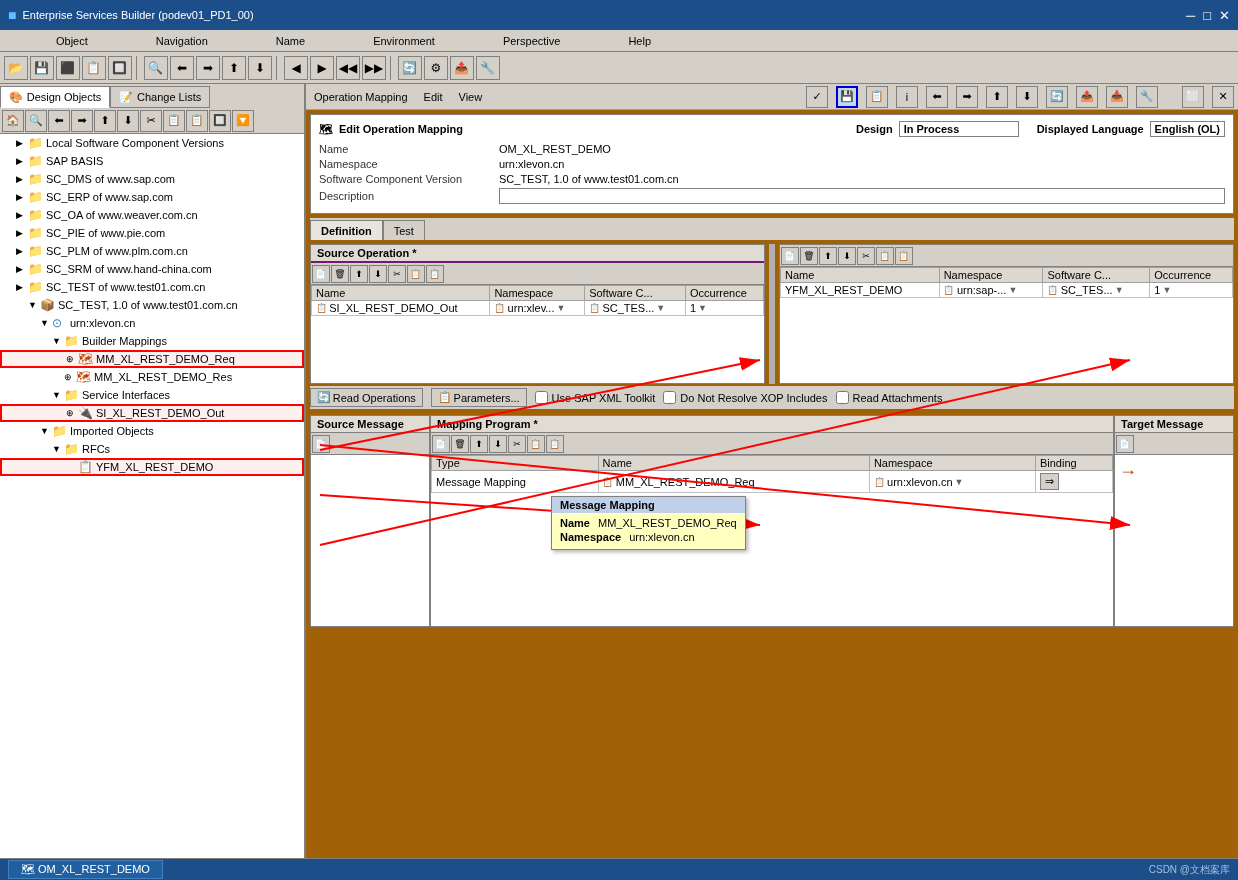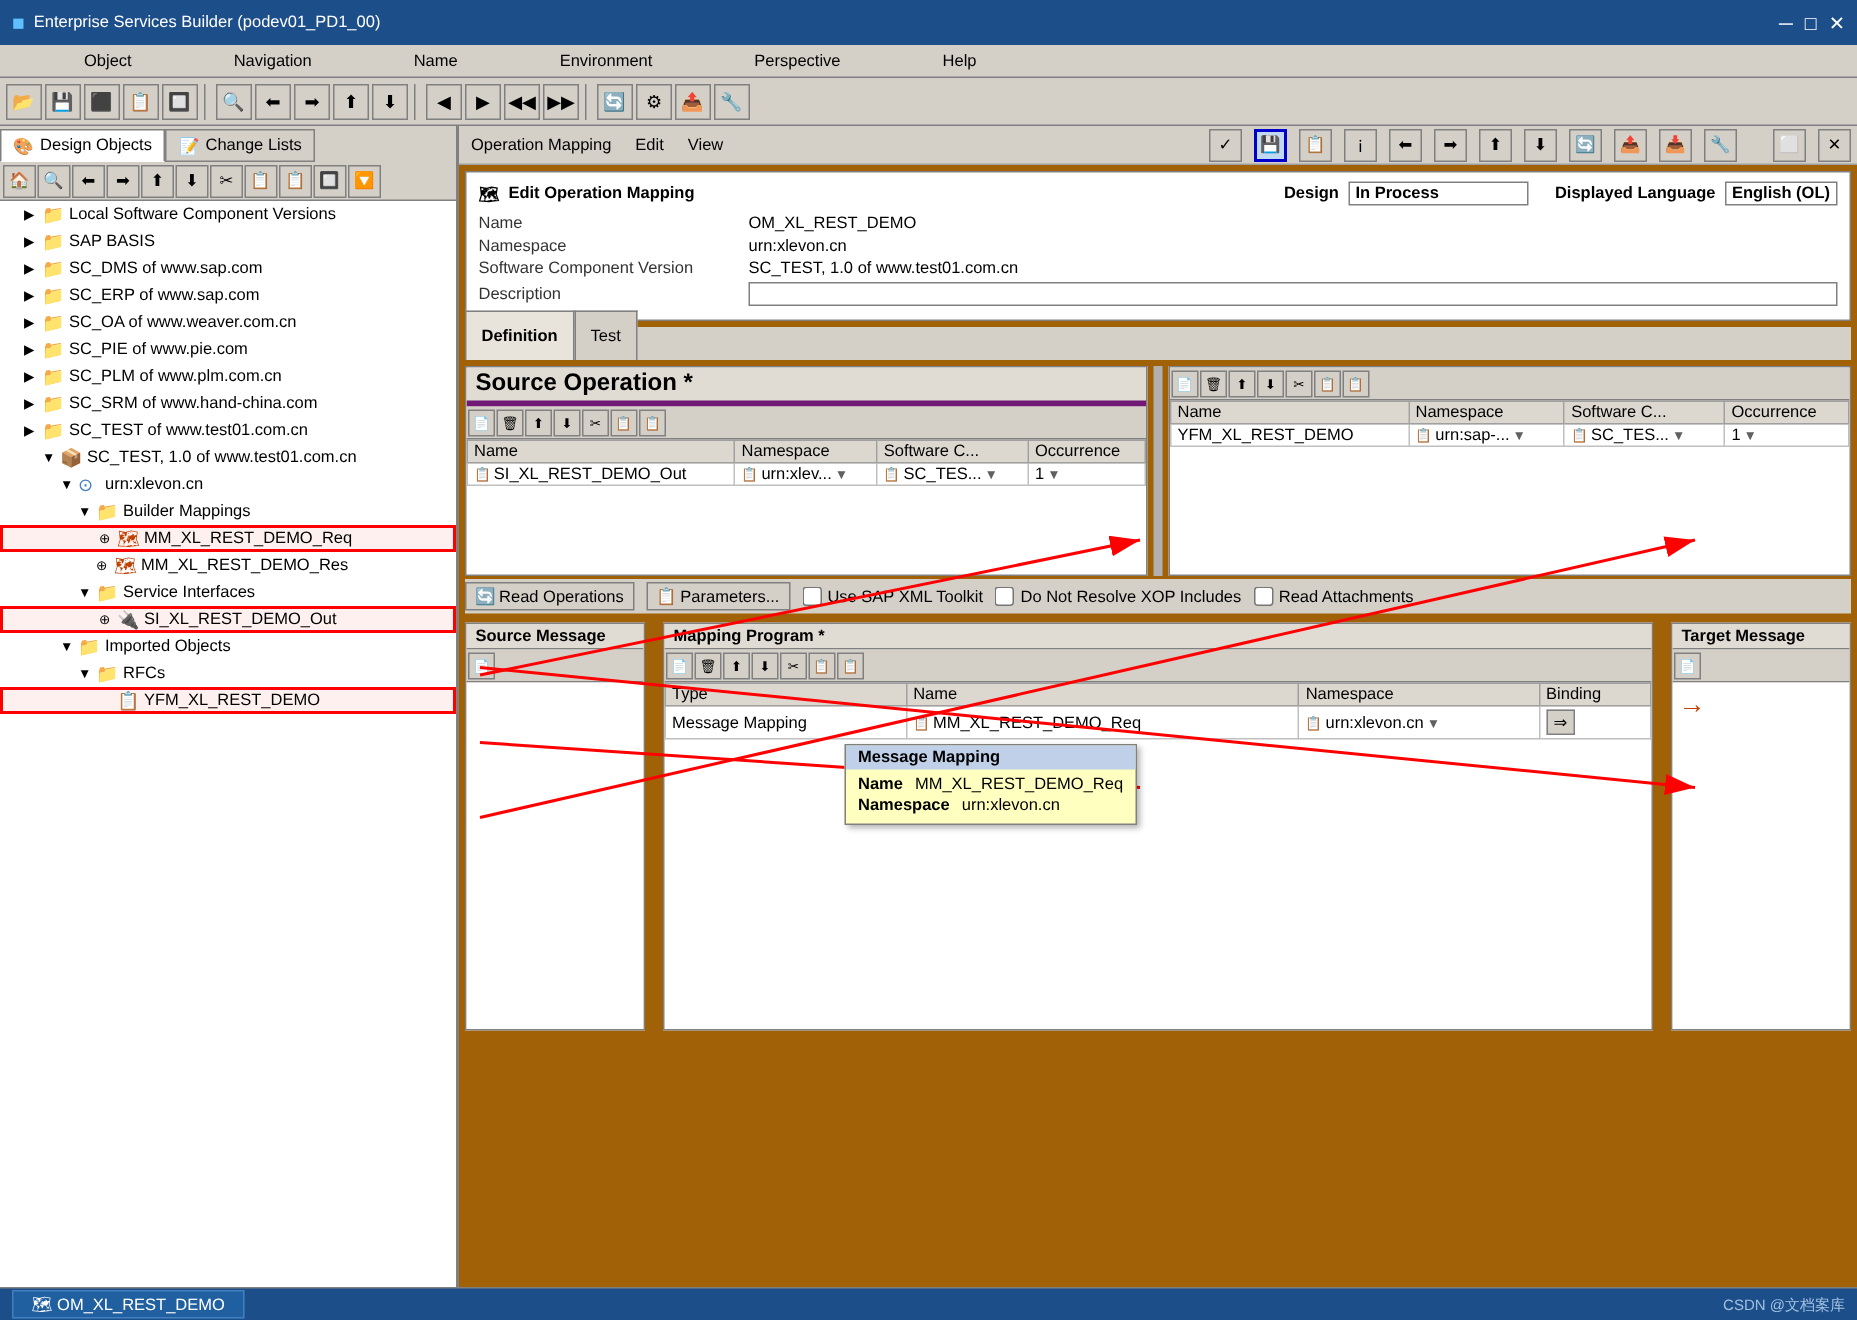--- a/index.html
+++ b/index.html
@@ -201,21 +201,21 @@
       display: flex;
       background: #d4d0c8;
       height: 22px;
       align-items: flex-end;
       margin-bottom: 4px;
     }
     .tab {
       background: #d4d0c8;
       border: 1px solid #808080;
       border-bottom: none;
-      padding: 16px 10px;
+      padding: 3px 10px;
       cursor: pointer;
       height: 20px;
       display: flex; align-items: center;
     }
     .tab.active {
       background: #e8e4dc;
       font-weight: bold;
     }
 
     
@@ -232,22 +232,22 @@
       background: white;
       display: flex;
       flex-direction: column;
       overflow: hidden;
       position: relative;
     }
     .op-panel-title {
       background: #e0dcd4;
       padding: 2px 6px;
       font-weight: bold;
-      border-bottom: 4px solid #701a75;
-      font-size: 16px;
+      border-bottom: 2px solid #701a75;
+      font-size: 11px;
     }
     .op-panel-toolbar {
       background: #d4d0c8;
       height: 22px;
       display: flex;
       align-items: center;
       padding: 1px;
       border-bottom: 1px solid #808080;
       gap: 1px;
     }
@@ -283,22 +283,22 @@
       background: #d4d0c8;
       display: flex;
       align-items: center;
       justify-content: center;
       cursor: col-resize;
     }
 
     
     .lower-section {
       display: flex;
-      gap: 12px;
-      height: 272px;
+      gap: 0;
+      height: 212px;
       margin-top: 4px;
     }
 
     .msg-panel {
       width: 120px;
       border: 1px solid #808080;
       background: white;
       display: flex;
       flex-direction: column;
       overflow: hidden;

